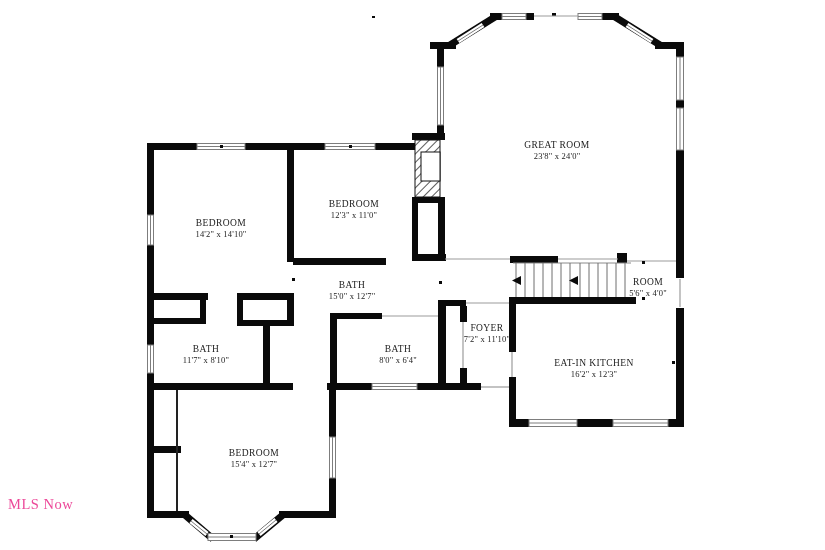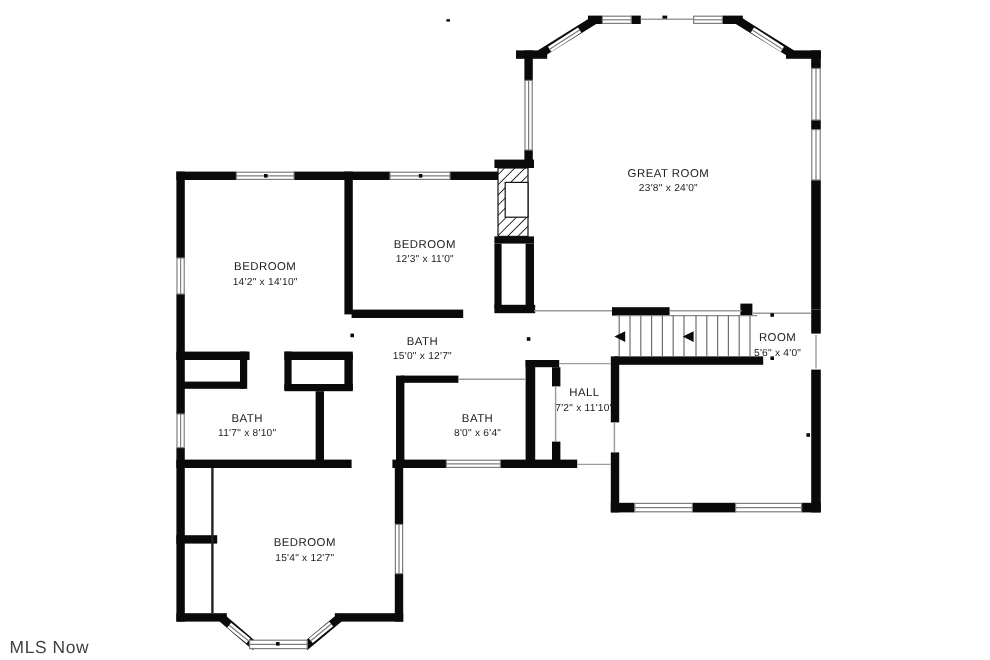--- a/index.html
+++ b/index.html
@@ -1,23 +1,23 @@
 <!DOCTYPE html>
 <html><head>
 <meta charset="utf-8">
 <style>
   html,body{margin:0;padding:0;background:#ffffff;}
   #stage{position:relative;width:753px;height:550px;background:#ffffff;overflow:hidden;
-         font-family:Liberation Sans, sans-serif;}
+         font-family:Liberation Serif, serif;}
   #plan-svg{position:absolute;left:0;top:0;}
   .room-label{position:absolute;transform:translate(-50%,-50%);text-align:center;
               color:#1c1c1c;white-space:nowrap;line-height:1.3;}
   .room-name{display:block;font-size:9.5px;letter-spacing:.4px;}
   .room-dims{display:block;font-size:8.5px;letter-spacing:.2px;}
-  .watermark{position:absolute;left:8px;top:532px;font-size:14.5px;color:#404040;
+  .watermark{position:absolute;left:8px;top:496px;font-size:14.5px;color:#ec4899;
              letter-spacing:.5px;}
 </style>
 </head>
 <body>
 
 <div id="stage">
 
 <svg id="plan-svg" width="825" height="550" viewBox="0 0 825 550">
   <defs>
     <pattern id="hatch" width="6" height="6" patternUnits="userSpaceOnUse" patternTransform="rotate(45)">
@@ -257,30 +257,34 @@
   </div>
   <div class="room-label" style="left:352px;top:291px">
     <span class="room-name">BATH</span>
     <span class="room-dims">15'0" x 12'7"</span>
   </div>
   <div class="room-label" style="left:648px;top:288px">
     <span class="room-name">ROOM</span>
     <span class="room-dims">5'6" x 4'0"</span>
   </div>
   <div class="room-label" style="left:487px;top:334px">
-    <span class="room-name">HALL</span>
+    <span class="room-name">FOYER</span>
     <span class="room-dims">7'2" x 11'10"</span>
   </div>
   <div class="room-label" style="left:206px;top:355px">
     <span class="room-name">BATH</span>
     <span class="room-dims">11'7" x 8'10"</span>
   </div>
   <div class="room-label" style="left:398px;top:355px">
     <span class="room-name">BATH</span>
     <span class="room-dims">8'0" x 6'4"</span>
   </div>
+  <div class="room-label" style="left:594px;top:369px">
+    <span class="room-name">EAT-IN KITCHEN</span>
+    <span class="room-dims">16'2" x 12'3"</span>
+  </div>
   <div class="room-label" style="left:254px;top:459px">
     <span class="room-name">BEDROOM</span>
     <span class="room-dims">15'4" x 12'7"</span>
   </div>
 
   <div class="watermark">MLS Now</div>
 </div>
 
 </body></html>

